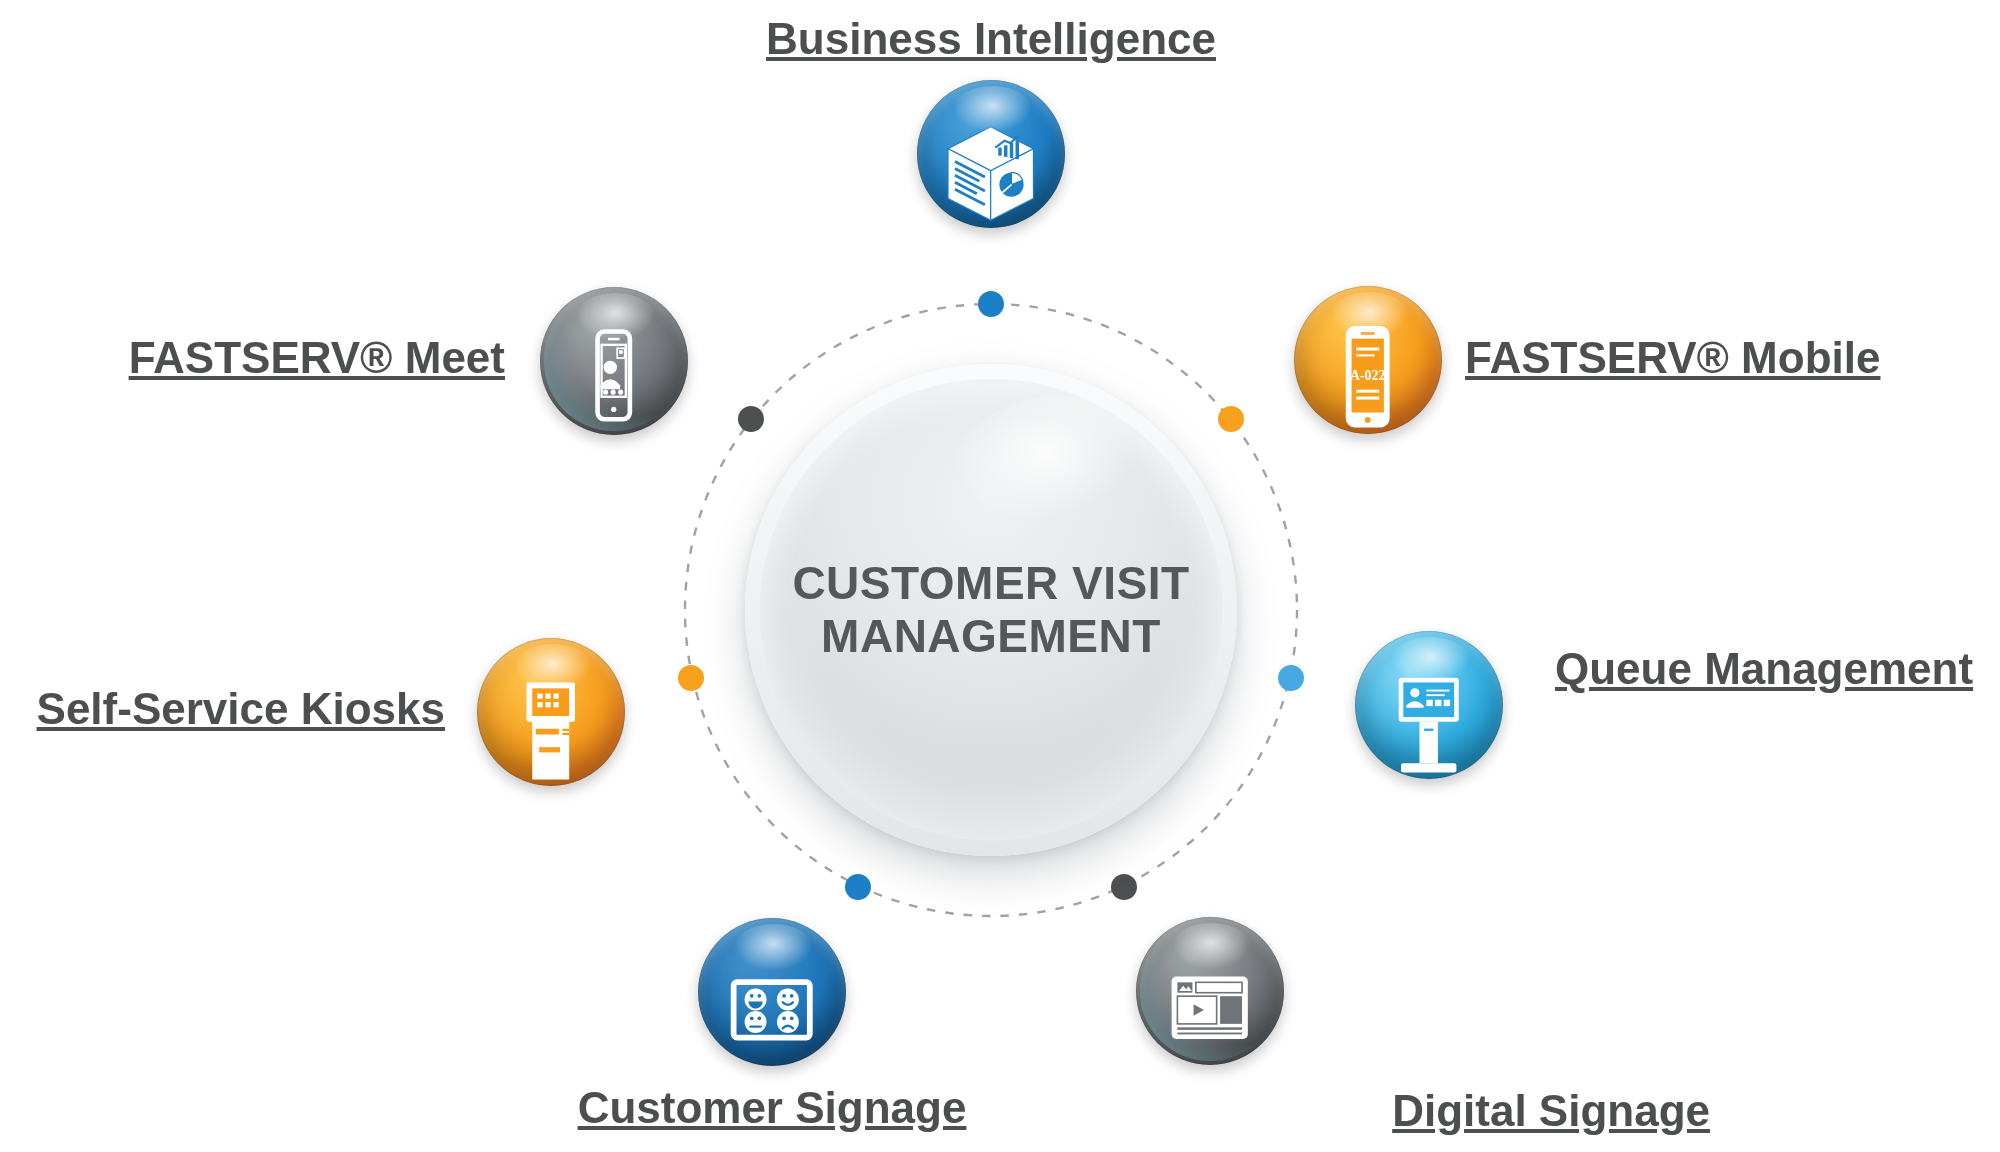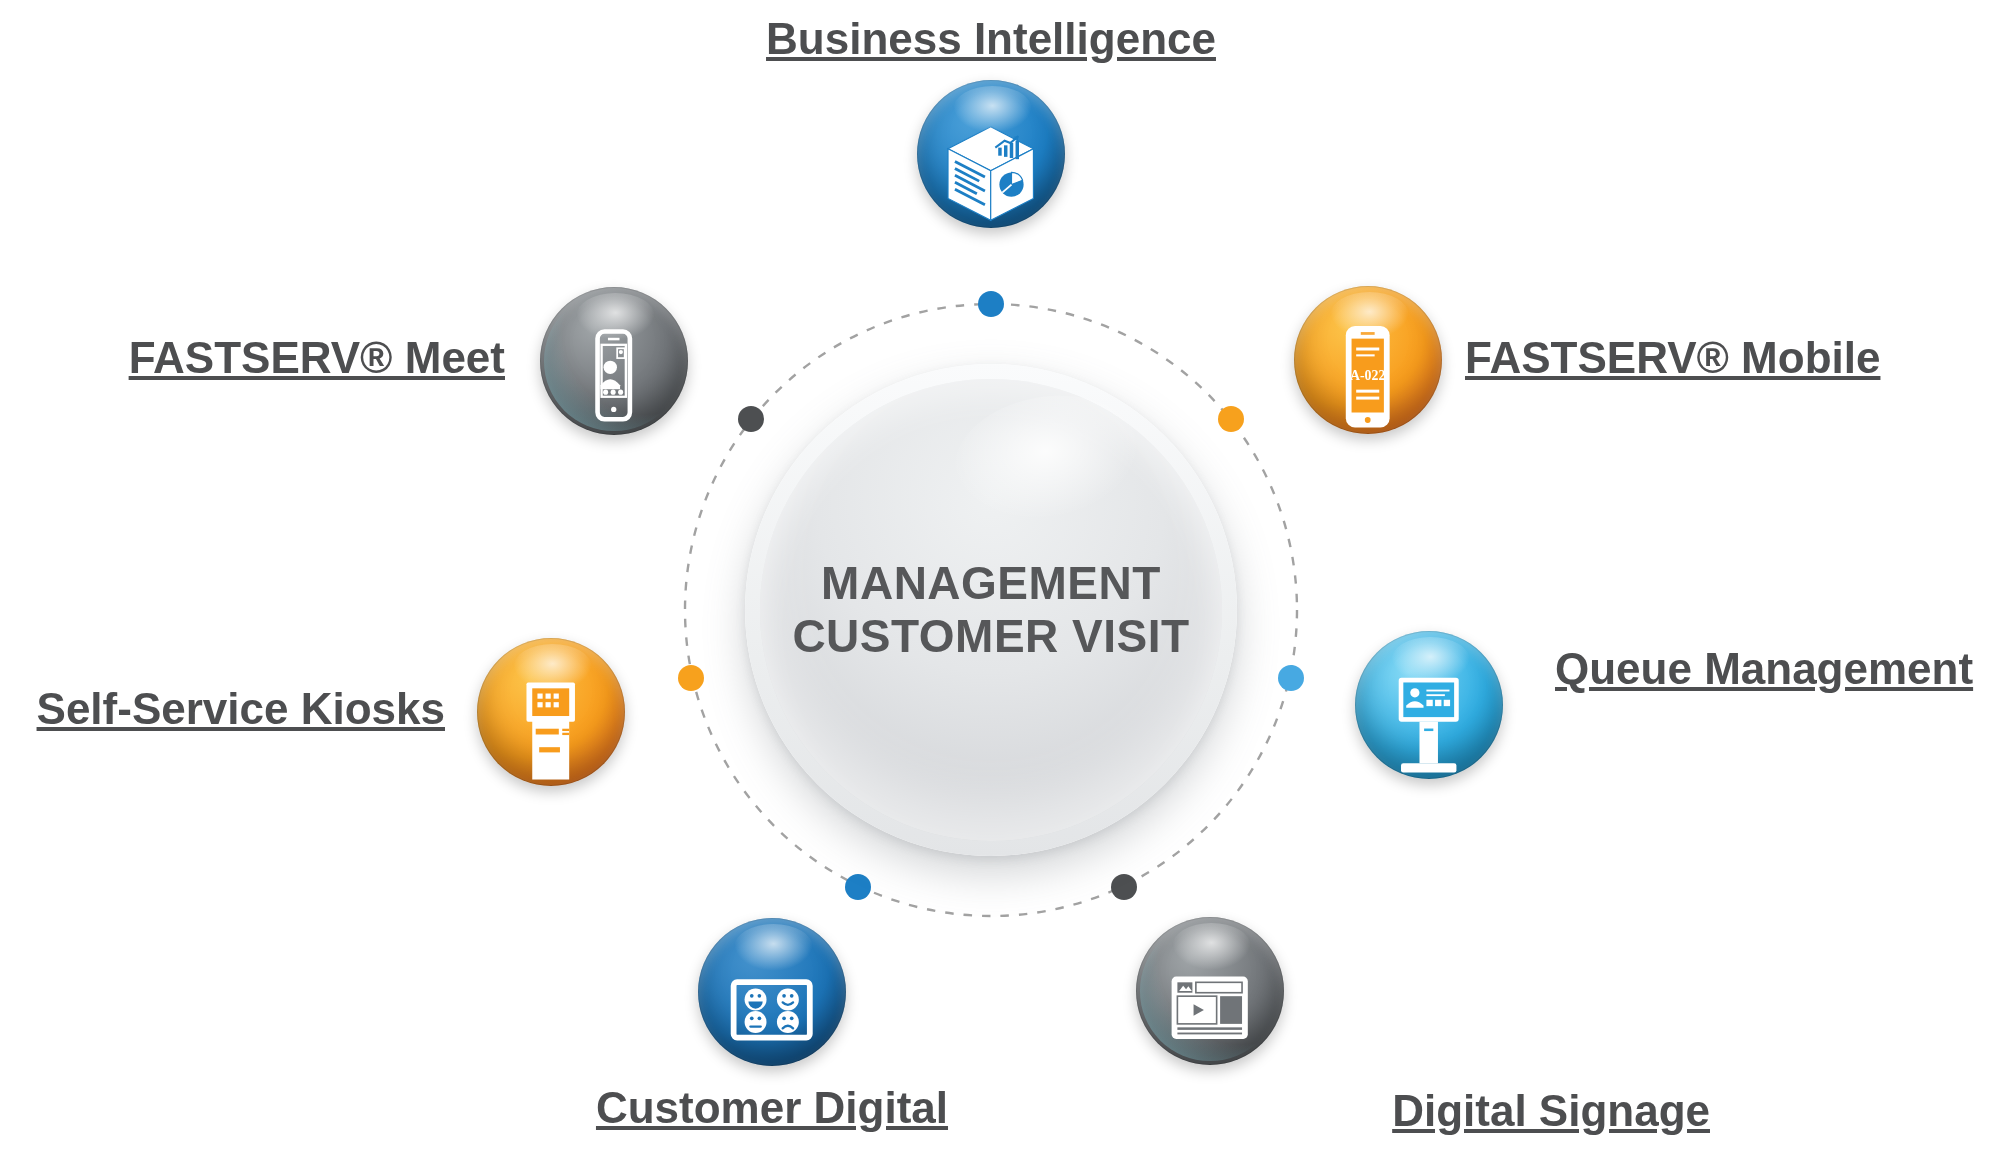--- a/index.html
+++ b/index.html
@@ -93,22 +93,22 @@
   <span class="ring-dot" style="left: 1278px; top: 665px; background: rgb(71, 169, 226);"></span>
   <span class="ring-dot" style="left: 1111px; top: 874px; background: rgb(77, 79, 81);"></span>
   <span class="ring-dot" style="left: 845px; top: 874px; background: rgb(29, 127, 197);"></span>
   <span class="ring-dot" style="left: 678px; top: 665px; background: rgb(247, 161, 29);"></span>
   <span class="ring-dot" style="left: 738px; top: 406px; background: rgb(77, 79, 81);"></span>
 
   <div class="sphere">
     <div class="sphere-inner">
       <div class="sphere-shine"></div>
       <div class="center-label">
+        <span>CUSTOMER VISIT</span>
         <span>MANAGEMENT</span>
-        <span>CUSTOMER VISIT</span>
       </div>
     </div>
   </div>
 
   <div>
     <div class="orb" id="orb-bi" style="--c1: #4a9fd8; --c2: #1d7fc5; --c3: #0e4d7f;">
       <svg viewBox="0 0 100 100">
         <polygon points="50,12 87,31 50,50 13,31" fill="#fff" stroke="var(--c2)" stroke-width="1"></polygon>
         <polygon points="13,31 50,50 50,93 13,74" fill="#fff" stroke="var(--c2)" stroke-width="1"></polygon>
         <polygon points="50,50 87,31 87,74 50,93" fill="#fff" stroke="var(--c2)" stroke-width="1"></polygon>
@@ -237,21 +237,21 @@
           <line x1="31.5" y1="65.5" x2="40.5" y2="65.5" stroke="var(--c2)" stroke-width="2" stroke-linecap="round"></line>
         </g>
         <g>
           <circle cx="64" cy="61.5" r="9.5" fill="#fff"></circle>
           <circle cx="60.7" cy="58.3" r="1.6" fill="var(--c2)"></circle>
           <circle cx="67.3" cy="58.3" r="1.6" fill="var(--c2)"></circle>
           <path d="M59.5,67 Q64,62.5 68.5,67" fill="none" stroke="var(--c2)" stroke-width="2" stroke-linecap="round"></path>
         </g>
       </svg>
     </div>
-    <div class="node-label" id="label-feedback">Customer Digital</div>
+    <div class="node-label" id="label-feedback">Customer Signage</div>
   </div>
 
   <div>
     <div class="orb teal-sheen" id="orb-signage" style="--c1: #9fa4a7; --c2: #707478; --c3: #43474a;">
       <svg viewBox="0 0 100 100">
         <rect x="17" y="23" width="66" height="54" rx="4" fill="#fff"></rect>
         <rect x="22" y="28" width="13" height="9" fill="var(--c2)"></rect>
         <path d="M23.5,35.5 l3.5,-4.5 2.5,3 2,-2.5 3,4 z" fill="#fff"></path>
         <rect x="38" y="28" width="40" height="9" fill="none" stroke="var(--c2)" stroke-width="1.4"></rect>
         <rect x="22" y="40" width="34" height="24" fill="none" stroke="var(--c2)" stroke-width="1.4"></rect>

